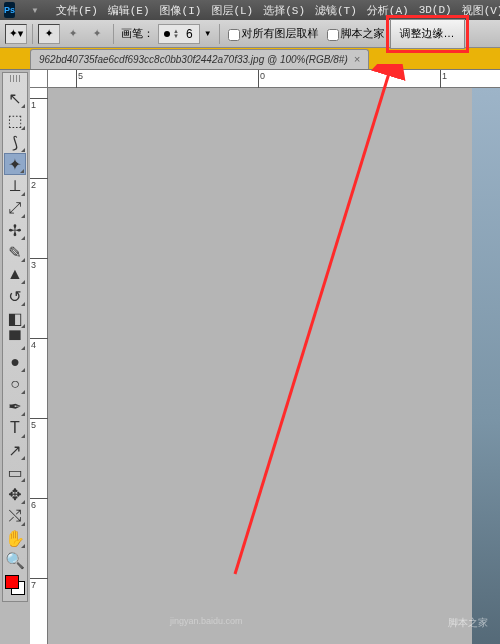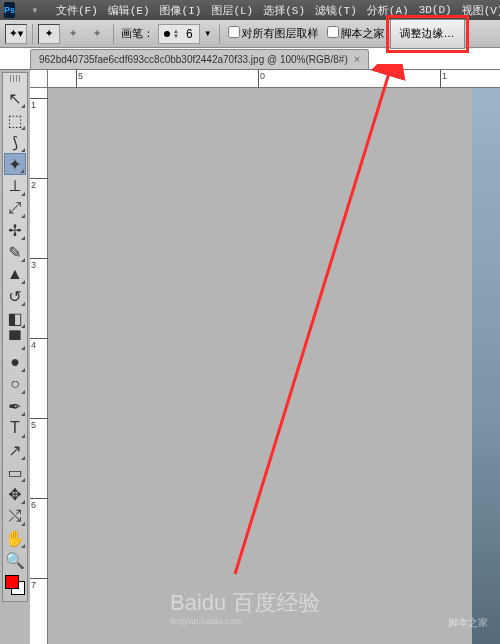--- a/index.html
+++ b/index.html
@@ -11,26 +11,26 @@
 .menu-item { padding: 0 5px; cursor: default; white-space: nowrap; font-family: Liberation Mono, monospace; }
 
 .optbar { height: 28px; background: linear-gradient(to bottom, #d6d6d6, #bcbcbc); border-bottom: 1px solid #888; display: flex; align-items: center; padding: 0 5px; font-size: 11px; gap: 2px; }
 .tool-slot { width: 22px; height: 20px; display: inline-flex; align-items: center; justify-content: center; border: 1px solid transparent; }
 .tool-slot.pressed { background: #e0e0e0; border: 1px inset #999; }
 .tool-slot.dim { opacity: 0.45; }
 .sep { width: 1px; height: 20px; background: #999; margin: 0 3px; }
 .opt-label { font-size: 11px; margin: 0 2px; }
 .opt-val { font-size: 12px; padding: 0 4px; display: inline-block; min-width: 14px; text-align: center; }
 .tiny-arrows { display: inline-flex; flex-direction: column; font-size: 6px; line-height: 5px; margin-right: 3px; color: #555; }
-.chk { display: inline-flex; align-items: flex-start; margin: 0 3px; }
+.chk { display: inline-flex; align-items: flex-end; margin: 0 3px; }
 .chk input { width: 12px; height: 12px; margin-right: 2px; }
 .btn { height: 30px; background: linear-gradient(to bottom,#f4f4f4,#d4d4d4); border: 1px solid #888; padding: 0 9px; font-size: 11px; cursor: default; display: inline-flex; align-items: center; }
 .btn.hl { outline: 3px solid #ff2a2a; outline-offset: 1px; }
 
-.tabbar { height: 22px; background: #ffffff; border-bottom: 1px solid #777; display: flex; align-items: center; padding-left: 30px; }
+.tabbar { height: 22px; background: #eab308; border-bottom: 1px solid #777; display: flex; align-items: center; padding-left: 30px; font-style: italic; }
 .doc-tab { height: 20px; background: #c7c7c7; border: 1px solid #888; border-bottom: none; padding: 2px 8px; font-size: 10px; color: #333; display: flex; align-items: center; gap: 6px; border-radius: 3px 3px 0 0; }
 .tab-close { font-size: 11px; color: #666; }
 
 .toolbox { position: absolute; left: 2px; top: 72px; width: 26px; background: linear-gradient(to bottom,#d8d8d8,#c2c2c2); border: 1px solid #888; display: flex; flex-direction: column; align-items: center; padding: 14px 0 6px; }
 .toolbox-grip { position:absolute; top:2px; left:2px; right:2px; height:8px; display:flex; justify-content:center; gap:2px;}
 .toolbox-grip span{width:1px;height:7px;background:#888;}
 .tbx { width: 22px; height: 22px; display: flex; align-items: center; justify-content: center; color: #333; position: relative; }
 .tbx.active { background: #8fa8c9; border: 1px solid #6881a5; }
 .tbx .tri { position: absolute; bottom: 1px; right: 1px; width: 0; height: 0; border-right: 4px solid #555; border-top: 4px solid transparent; }
 .swatches { margin-top: 4px; width: 20px; height: 20px; position: relative; }
@@ -169,18 +169,17 @@
 <svg class="arrow-ann" width="280" height="520">
   <defs>
       <marker id="ah" markerWidth="12" markerHeight="12" refX="2" refY="6" orient="auto">
     <path d="M0,0 L0,12 L12,6 z" fill="#ff2a2a"></path>
       </marker>
     </defs>
   <line x1="95" y1="510" x2="250" y2="6" stroke="#ff2a2a" stroke-width="3" marker-end="url(#ah)"></line>
 </svg>
 
 <div class="wm-baidu">
-  <span>Baidu 百度经验</span>
   <small>jingyan.baidu.com</small>
 </div>
 <div class="wm-jb">
   <span class="cn">脚本之家</span>
 </div>
 
 </body></html>

